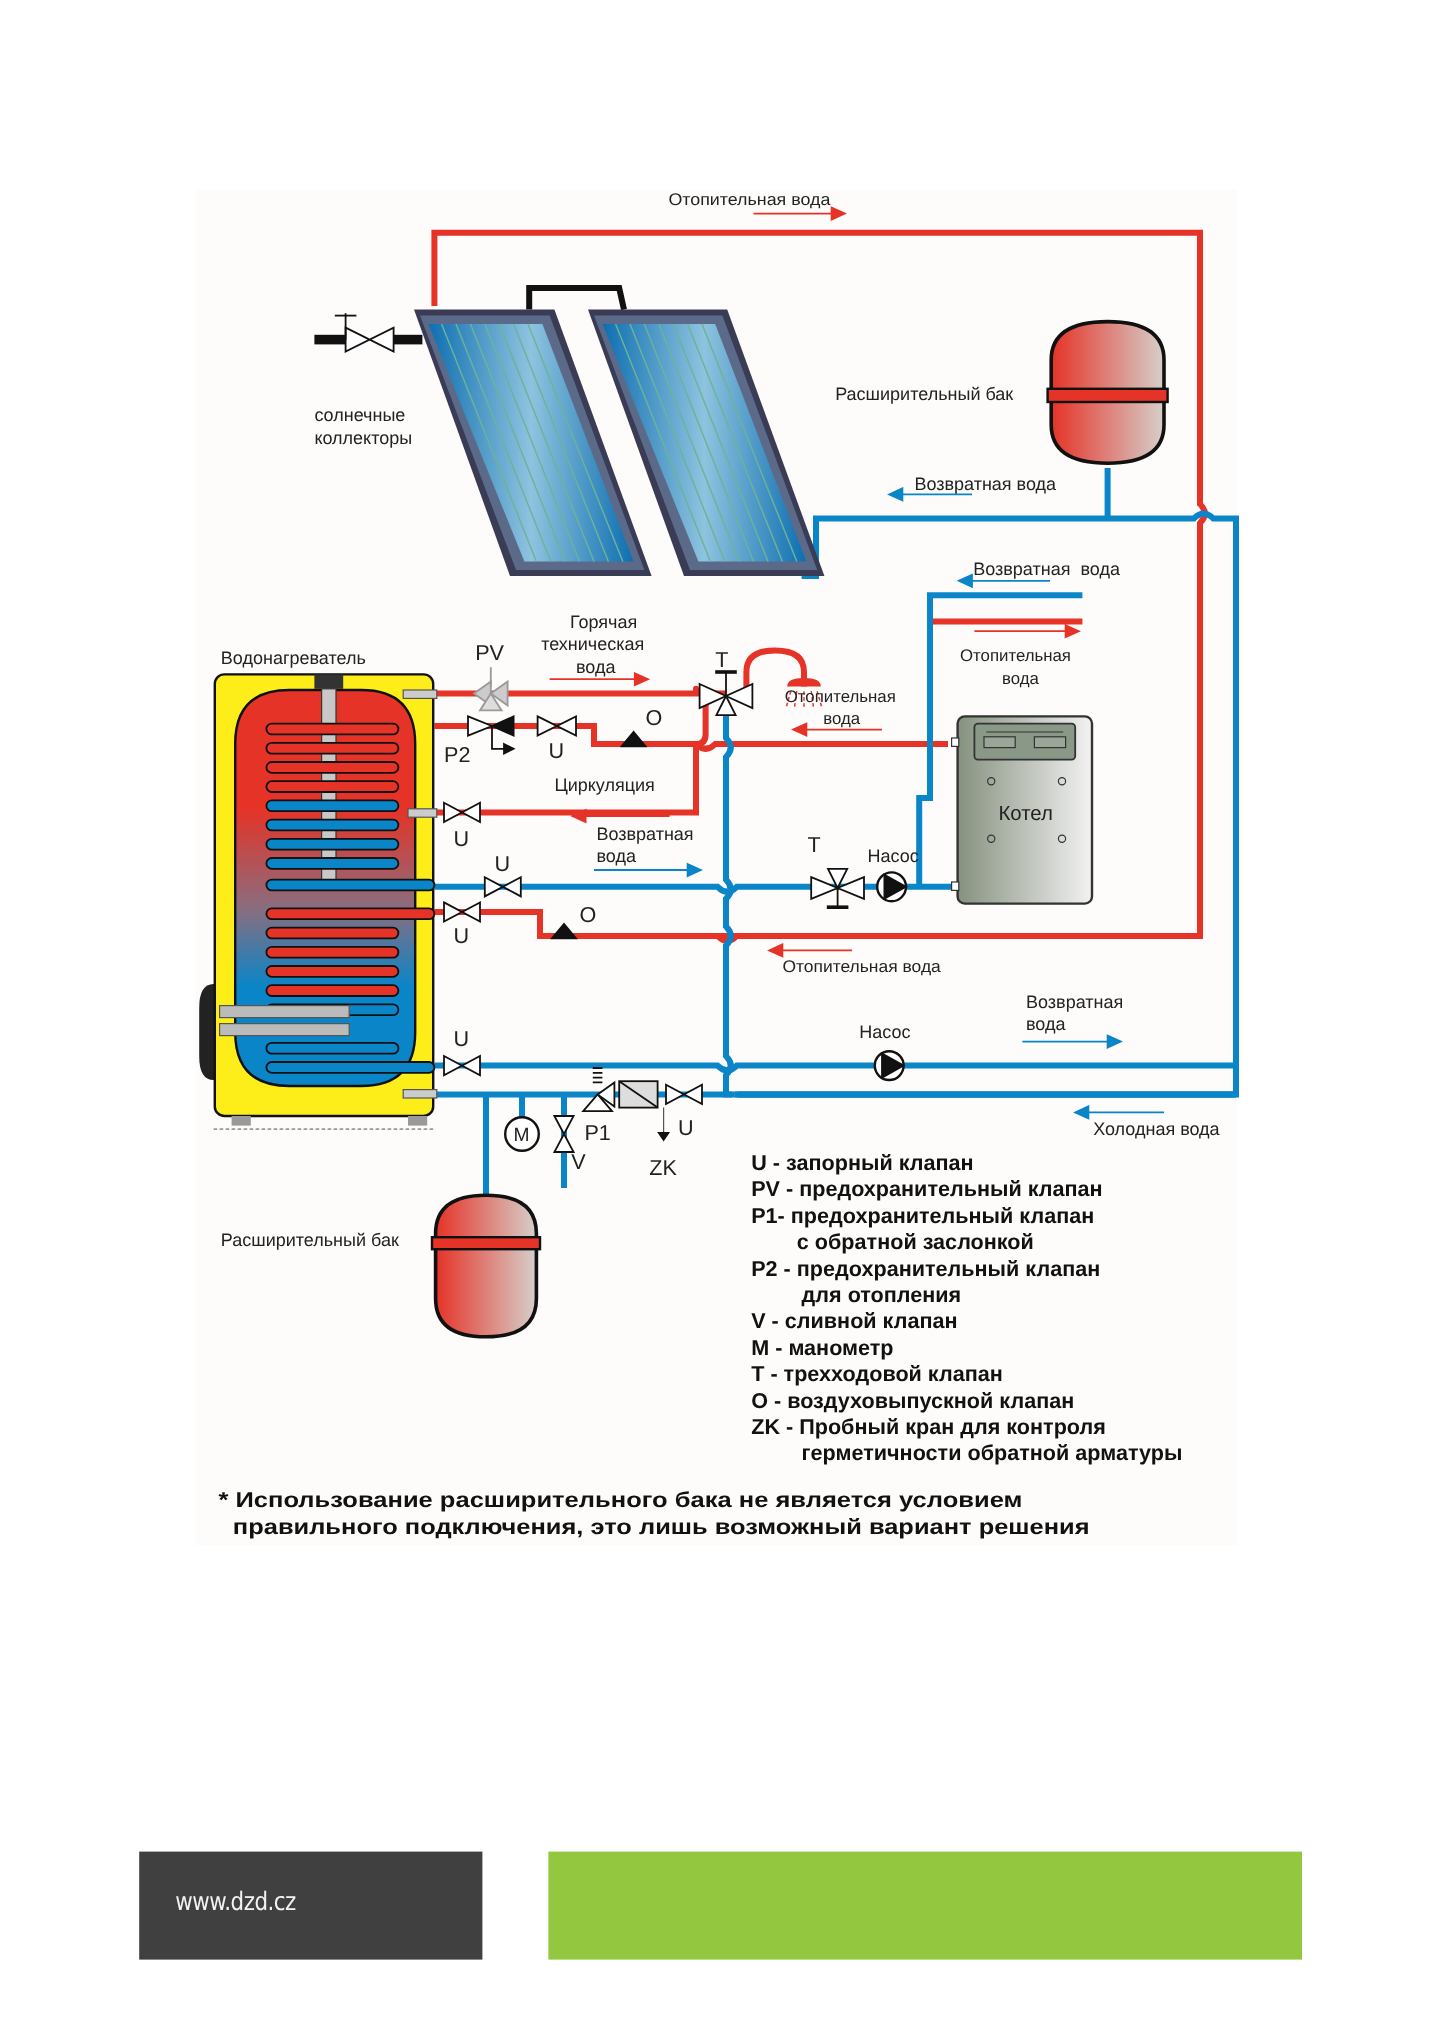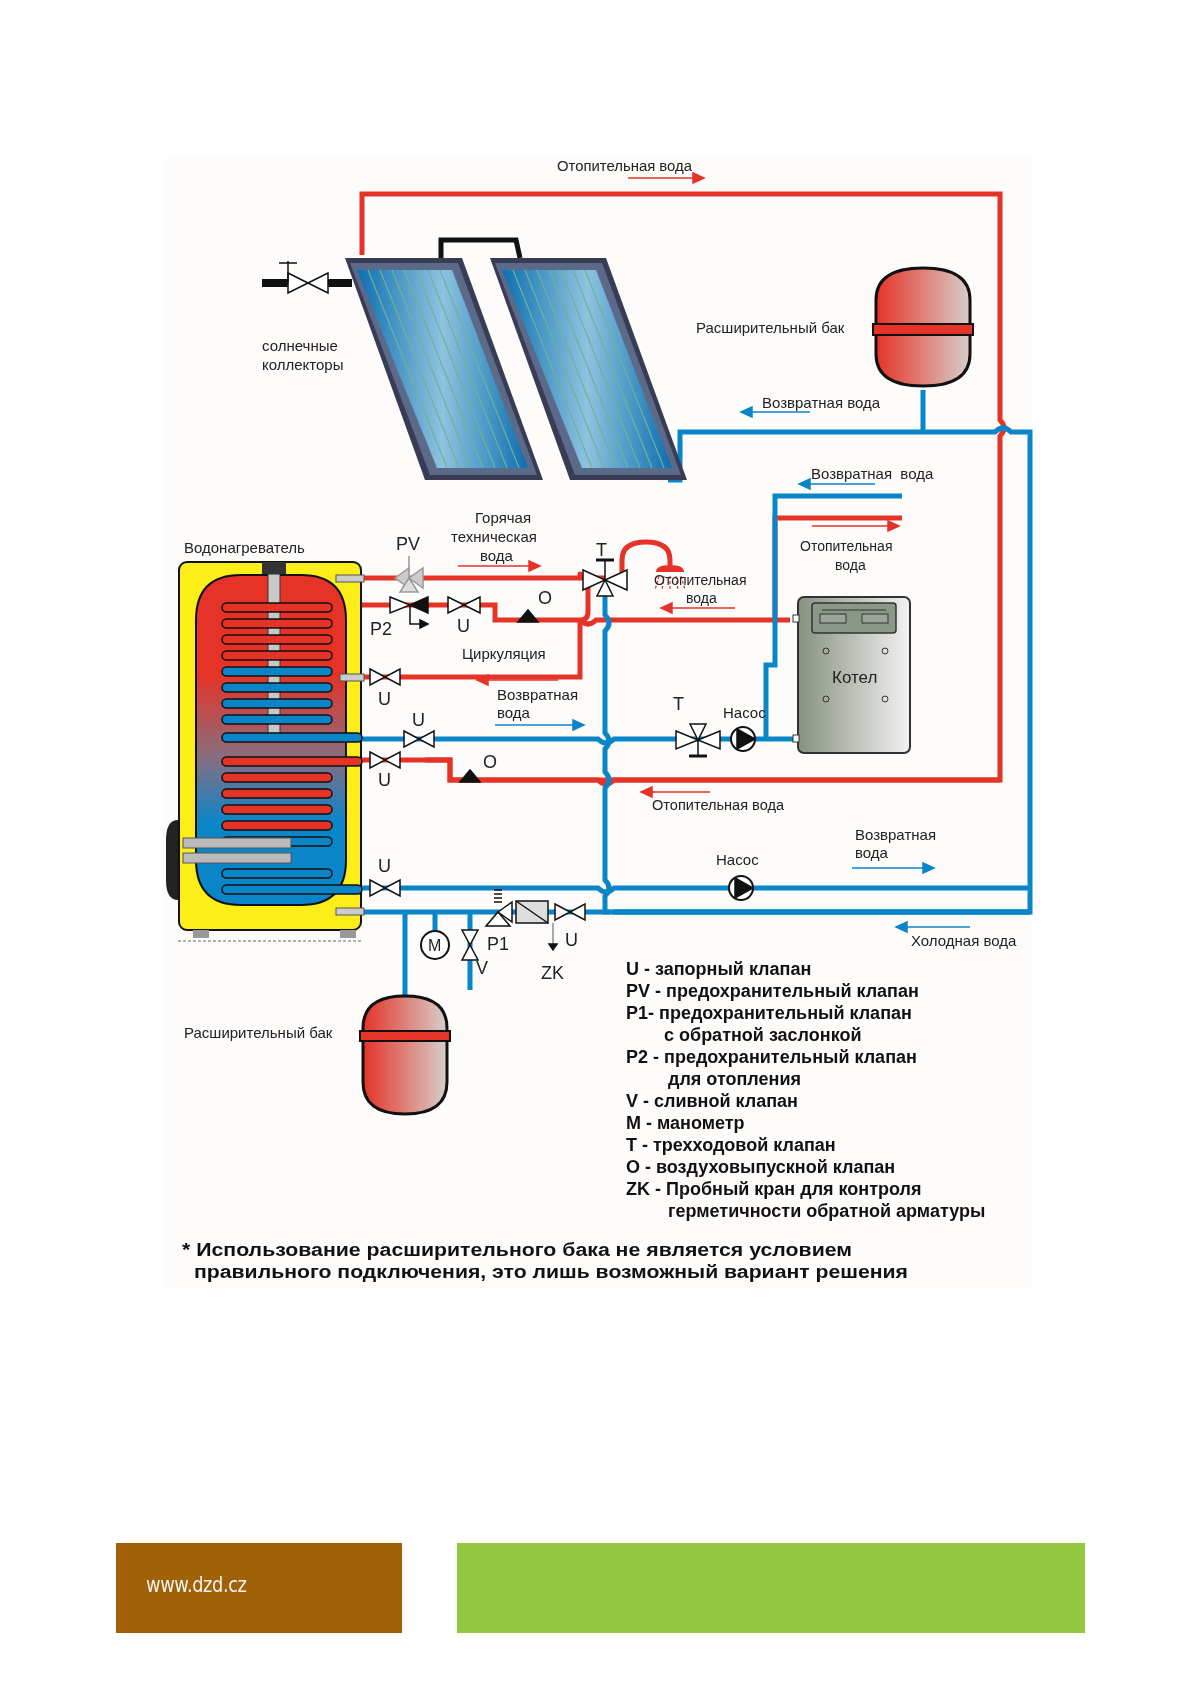--- a/index.html
+++ b/index.html
@@ -2,21 +2,21 @@
 <html><head>
 <meta charset="utf-8">
 <style>
   html, body { margin: 0; padding: 0; background: #ffffff; }
   body { width: 1191px; height: 1684px; position: relative; overflow: hidden; font-family: "Liberation Sans", sans-serif; }
   #diagram { position: absolute; left: 0; top: 0; width: 1191px; height: 1684px; }
   .lbl { font-family: "Liberation Sans", sans-serif; fill: #222; }
   .lbl-cond { font-family: "Liberation Sans", sans-serif; fill: #222; }
   .legend-text { font-family: "Liberation Sans", sans-serif; font-weight: bold; fill: #111; }
   .note-text { font-family: "Liberation Sans", sans-serif; font-weight: bold; fill: #111; }
-  .footer-grey { position: absolute; left: 116px; top: 1543px; width: 286px; height: 90px; background: #a16207; }
+  .footer-grey { position: absolute; left: 116px; top: 1543px; width: 286px; height: 90px; background: #404040; }
   .footer-green { position: absolute; left: 457px; top: 1543px; width: 628px; height: 90px; background: #93c740; }
   .footer-url { position: absolute; left: 30px; top: 30px; color: #f2f2f2; font-size: 21px; font-family: "DejaVu Sans", sans-serif; letter-spacing: -0.5px; transform: scaleX(0.85); transform-origin: left; }
 </style>
 </head>
 <body>
 
 <svg id="diagram" width="1191" height="1684" viewBox="0 0 1191 1684" xmlns="http://www.w3.org/2000/svg">
   <defs>
     <linearGradient id="panelGrad" x1="0" y1="0" x2="1" y2="0">
       <stop offset="0" stop-color="#0d6fb0"></stop>

